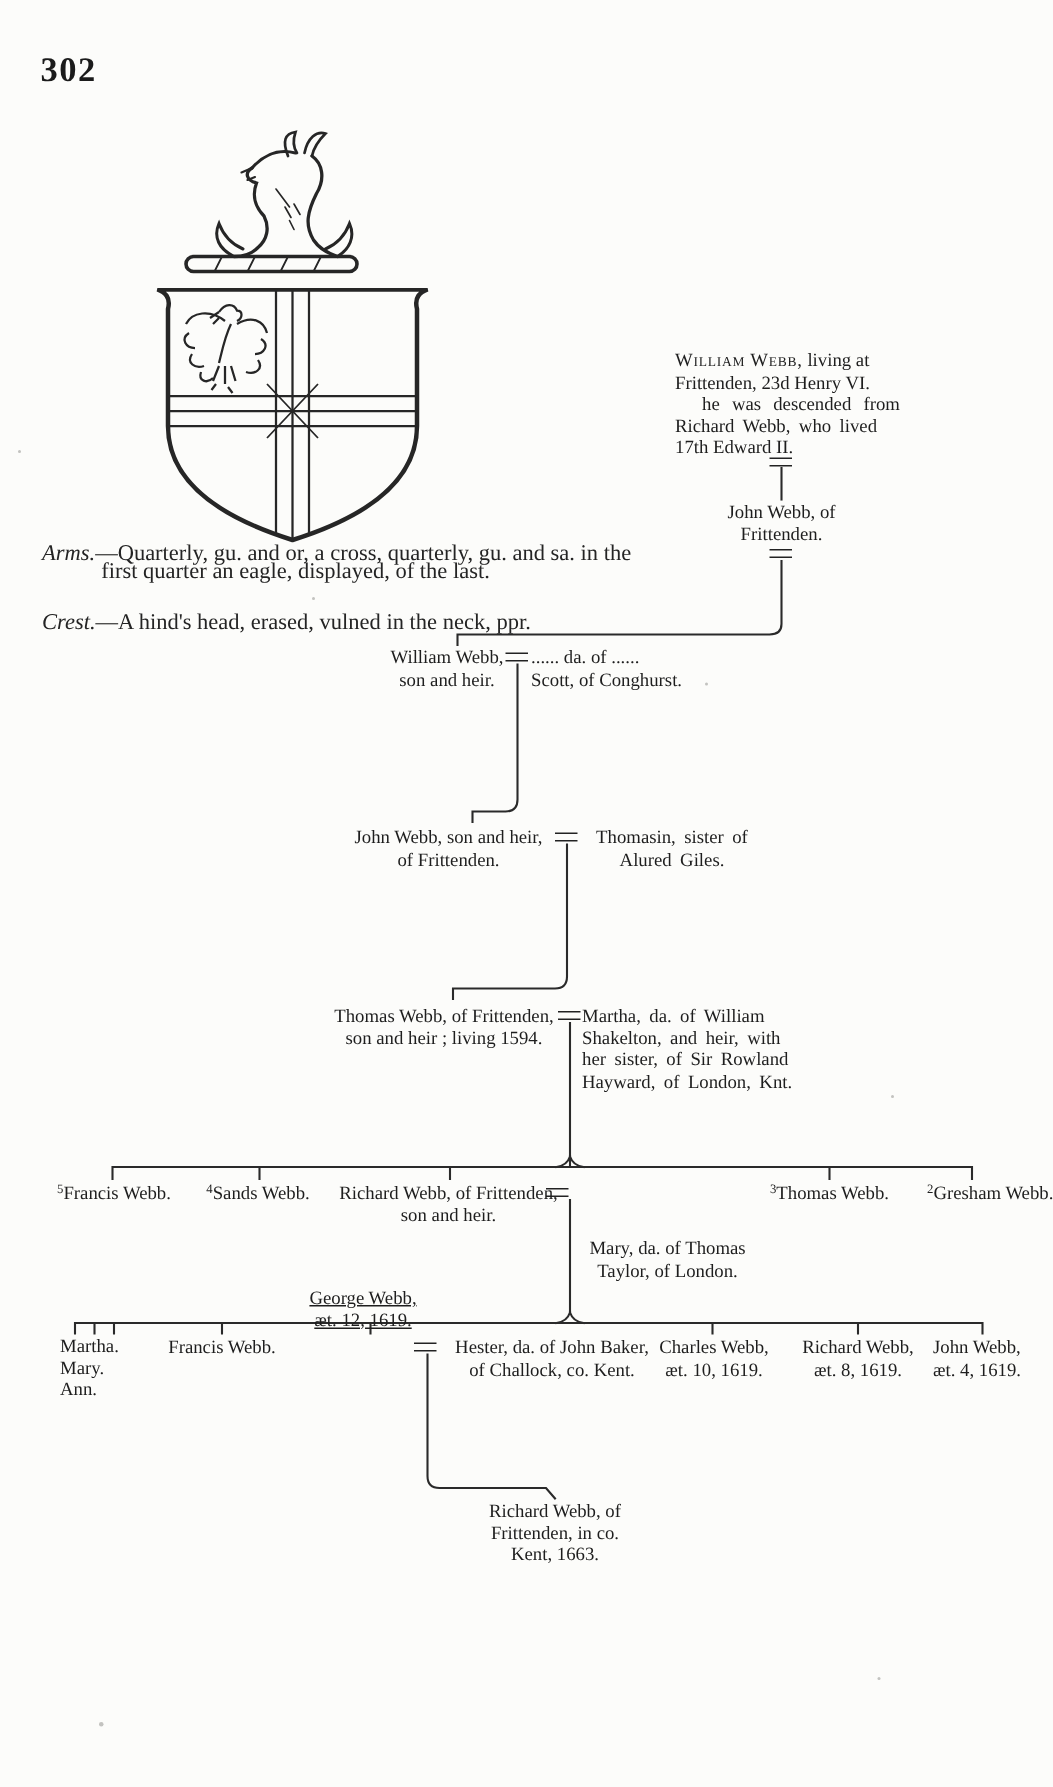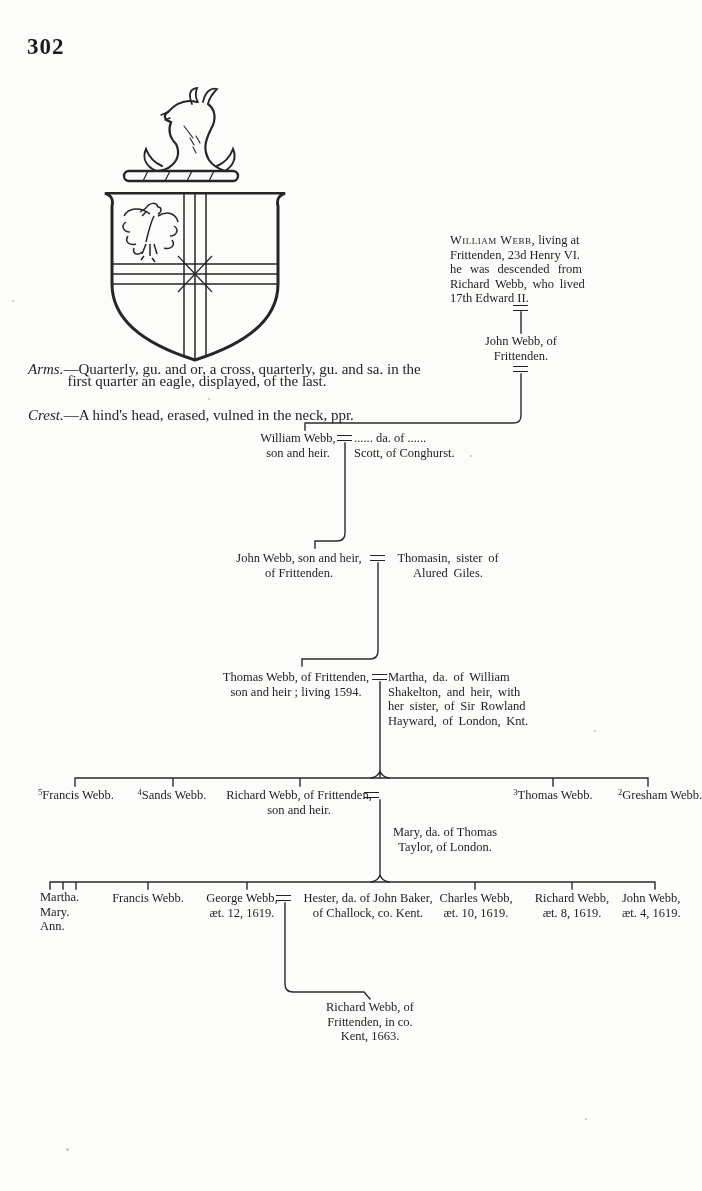--- a/index.html
+++ b/index.html
@@ -8,21 +8,21 @@
     background:#fcfcfa; overflow:hidden; color:#222;
     font-family:"Liberation Serif", serif;
   }
   .pageno{position:absolute; font-size:23px; font-weight:bold; letter-spacing:1px; color:#1b1b1b;}
   .node{position:absolute; font-size:12.5px; line-height:14.5px; color:#1e1e1e; text-align:center; white-space:nowrap;}
   .node.left{text-align:left;}
   .caption{position:absolute; font-size:15px; line-height:13px; color:#242424; white-space:nowrap;}
   .caption .lbl{font-style:italic;}
   .sc{font-variant:small-caps; letter-spacing:.5px;}
   .ws1{word-spacing:2.5px;}
-  .ws2{word-spacing:5px;}
+  .ws2{word-spacing:5px;margin-left:18px;}
   .sup{font-size:8.5px; vertical-align:4px; line-height:0;}
   .msign{position:absolute; width:15px; height:4px;
          border-top:1.4px solid #222; border-bottom:1.4px solid #222;}
   .wires{position:absolute; left:0; top:0; pointer-events:none;}
   .art{position:absolute;}
   .speck{position:absolute; background:#8a8a86; border-radius:50%; opacity:.5;}
 </style>
 </head>
 <body>
 
@@ -159,21 +159,21 @@
   </div>
 
   <div class="node left" style="left:40px; top:890px;">
     <div>Martha.</div>
     <div>Mary.</div>
     <div>Ann.</div>
   </div>
   <div class="node" style="left:100px; top:891px; width:96px;">
     <span>Francis Webb.</span>
   </div>
-  <div class="node" style="left:197px; top:891px; width:90px;">
+  <div class="node" style="left:197px; top:858px; width:90px;text-decoration:underline;">
     <div>George Webb,</div>
     <div>æt. 12, 1619.</div>
   </div>
   <div class="node" style="left:292px; top:891px; width:152px;">
     <div>Hester, da. of John Baker,</div>
     <div>of Challock, co. Kent.</div>
   </div>
   <div class="node" style="left:429px; top:891px; width:94px;">
     <div>Charles Webb,</div>
     <div>æt. 10, 1619.</div>

